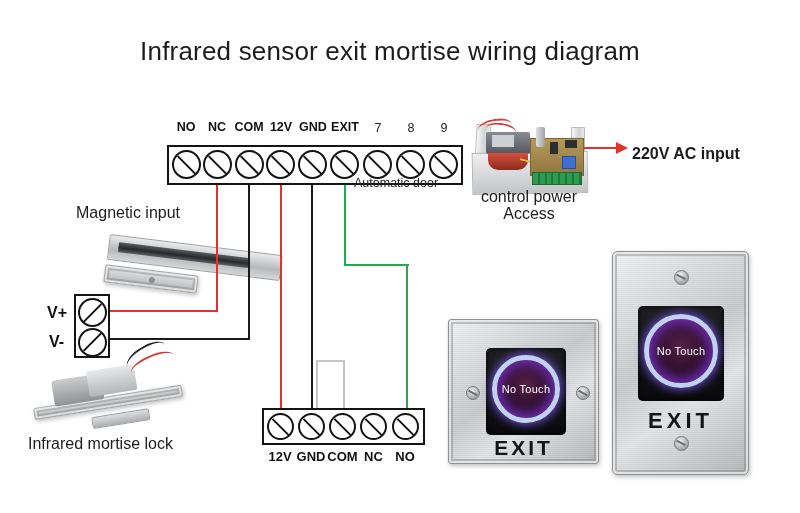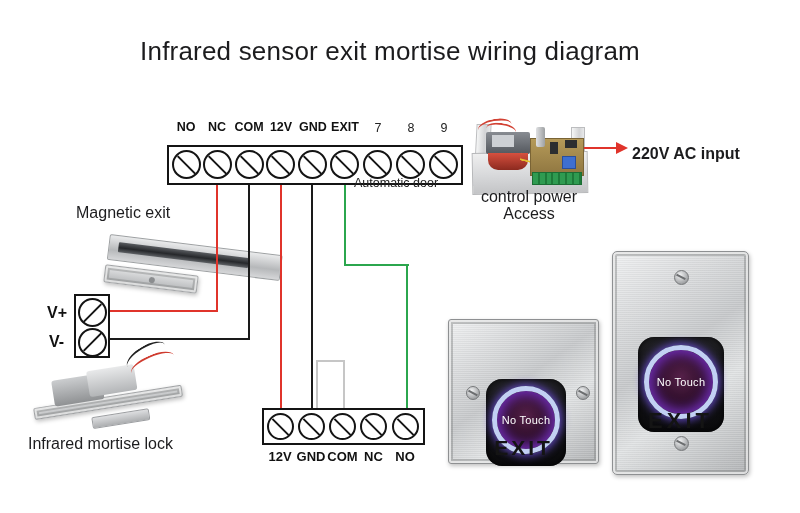--- a/index.html
+++ b/index.html
@@ -66,21 +66,21 @@
   .elock .wr{position:absolute;left:104px;top:2px;width:46px;height:16px;border-top:2px solid #cf3b2f;border-radius:60%;transform:rotate(-14deg);}
 
   
   .plate{background:
       repeating-linear-gradient(0deg,rgba(255,255,255,.10) 0 1px,rgba(0,0,0,.035) 1px 2px),
       linear-gradient(145deg,#f0f1f2 0%,#c7c9cb 45%,#e1e3e4 65%,#b2b4b6 100%);
       border:1px solid #8e9092;border-radius:3px;box-sizing:border-box;
       box-shadow:inset 0 0 0 2px rgba(255,255,255,.65),inset 0 0 0 4px rgba(130,132,134,.45),1px 2px 4px rgba(0,0,0,.25);}
   .screw{position:absolute;border-radius:50%;background:radial-gradient(circle at 38% 32%,#f2f3f4,#aeb0b2 60%,#818385);border:1px solid #77797b;box-sizing:border-box;}
   .screw::after{content:"";position:absolute;left:10%;top:50%;width:80%;height:1.6px;margin-top:-0.8px;background:#6b6d6f;transform:rotate(28deg);}
-  .panel{position:absolute;background:linear-gradient(#202023,#0a0a0c);border-radius:16px;box-shadow:inset 0 0 6px rgba(0,0,0,.9);margin-top:31px;}
+  .panel{position:absolute;background:linear-gradient(#202023,#0a0a0c);border-radius:5px;box-shadow:inset 0 0 6px rgba(0,0,0,.9);}
   .ring{position:absolute;left:50%;top:47%;transform:translate(-50%,-50%);border-radius:50%;
       border:5px solid #c2d0f4;display:flex;align-items:center;justify-content:center;
       box-shadow:0 0 9px 2px rgba(112,82,225,.85),inset 0 0 12px 5px rgba(118,48,190,.9);
       background:radial-gradient(circle at 50% 42%,#552049 0%,#2b0d26 55%,#130512 100%);}
   .notouch{color:#fff;font-size:11px;letter-spacing:.3px;}
   .exitword{position:absolute;left:0;right:0;text-align:center;font-weight:bold;color:#141414;}
 </style>
 </head>
 <body>
 
@@ -126,21 +126,21 @@
     <div class="strip"></div>
   </div>
   <div class="abs note" style="left:470px;top:188px;width:118px;text-align:center;line-height:17px;">
     <div>control power</div>
     <div>Access</div>
   </div>
   <div class="abs arrow-shaft" style="left:584px;top:147px;width:33px;"></div>
   <div class="abs arrow-head" style="left:616px;top:142px;"></div>
   <div class="abs acin" style="left:632px;top:145px;">220V AC input</div>
 
-  <div class="abs note" style="left:76px;top:204px;">Magnetic exit</div>
+  <div class="abs note" style="left:76px;top:204px;">Magnetic input</div>
   <div class="abs maglock" style="left:96px;top:226px;width:200px;height:75px;">
     <div class="bar"></div>
     <div class="plate"></div>
   </div>
 
   <div class="abs vlab" style="left:47px;top:304px;">V+</div>
   <div class="abs vlab" style="left:49px;top:333px;">V-</div>
   <div class="abs tblock" style="left:74px;top:294px;width:36px;height:64px;"></div>
   <div class="abs term slash" style="left:77.5px;top:298px;"></div>
   <div class="abs term slash" style="left:77.5px;top:327.5px;"></div>

